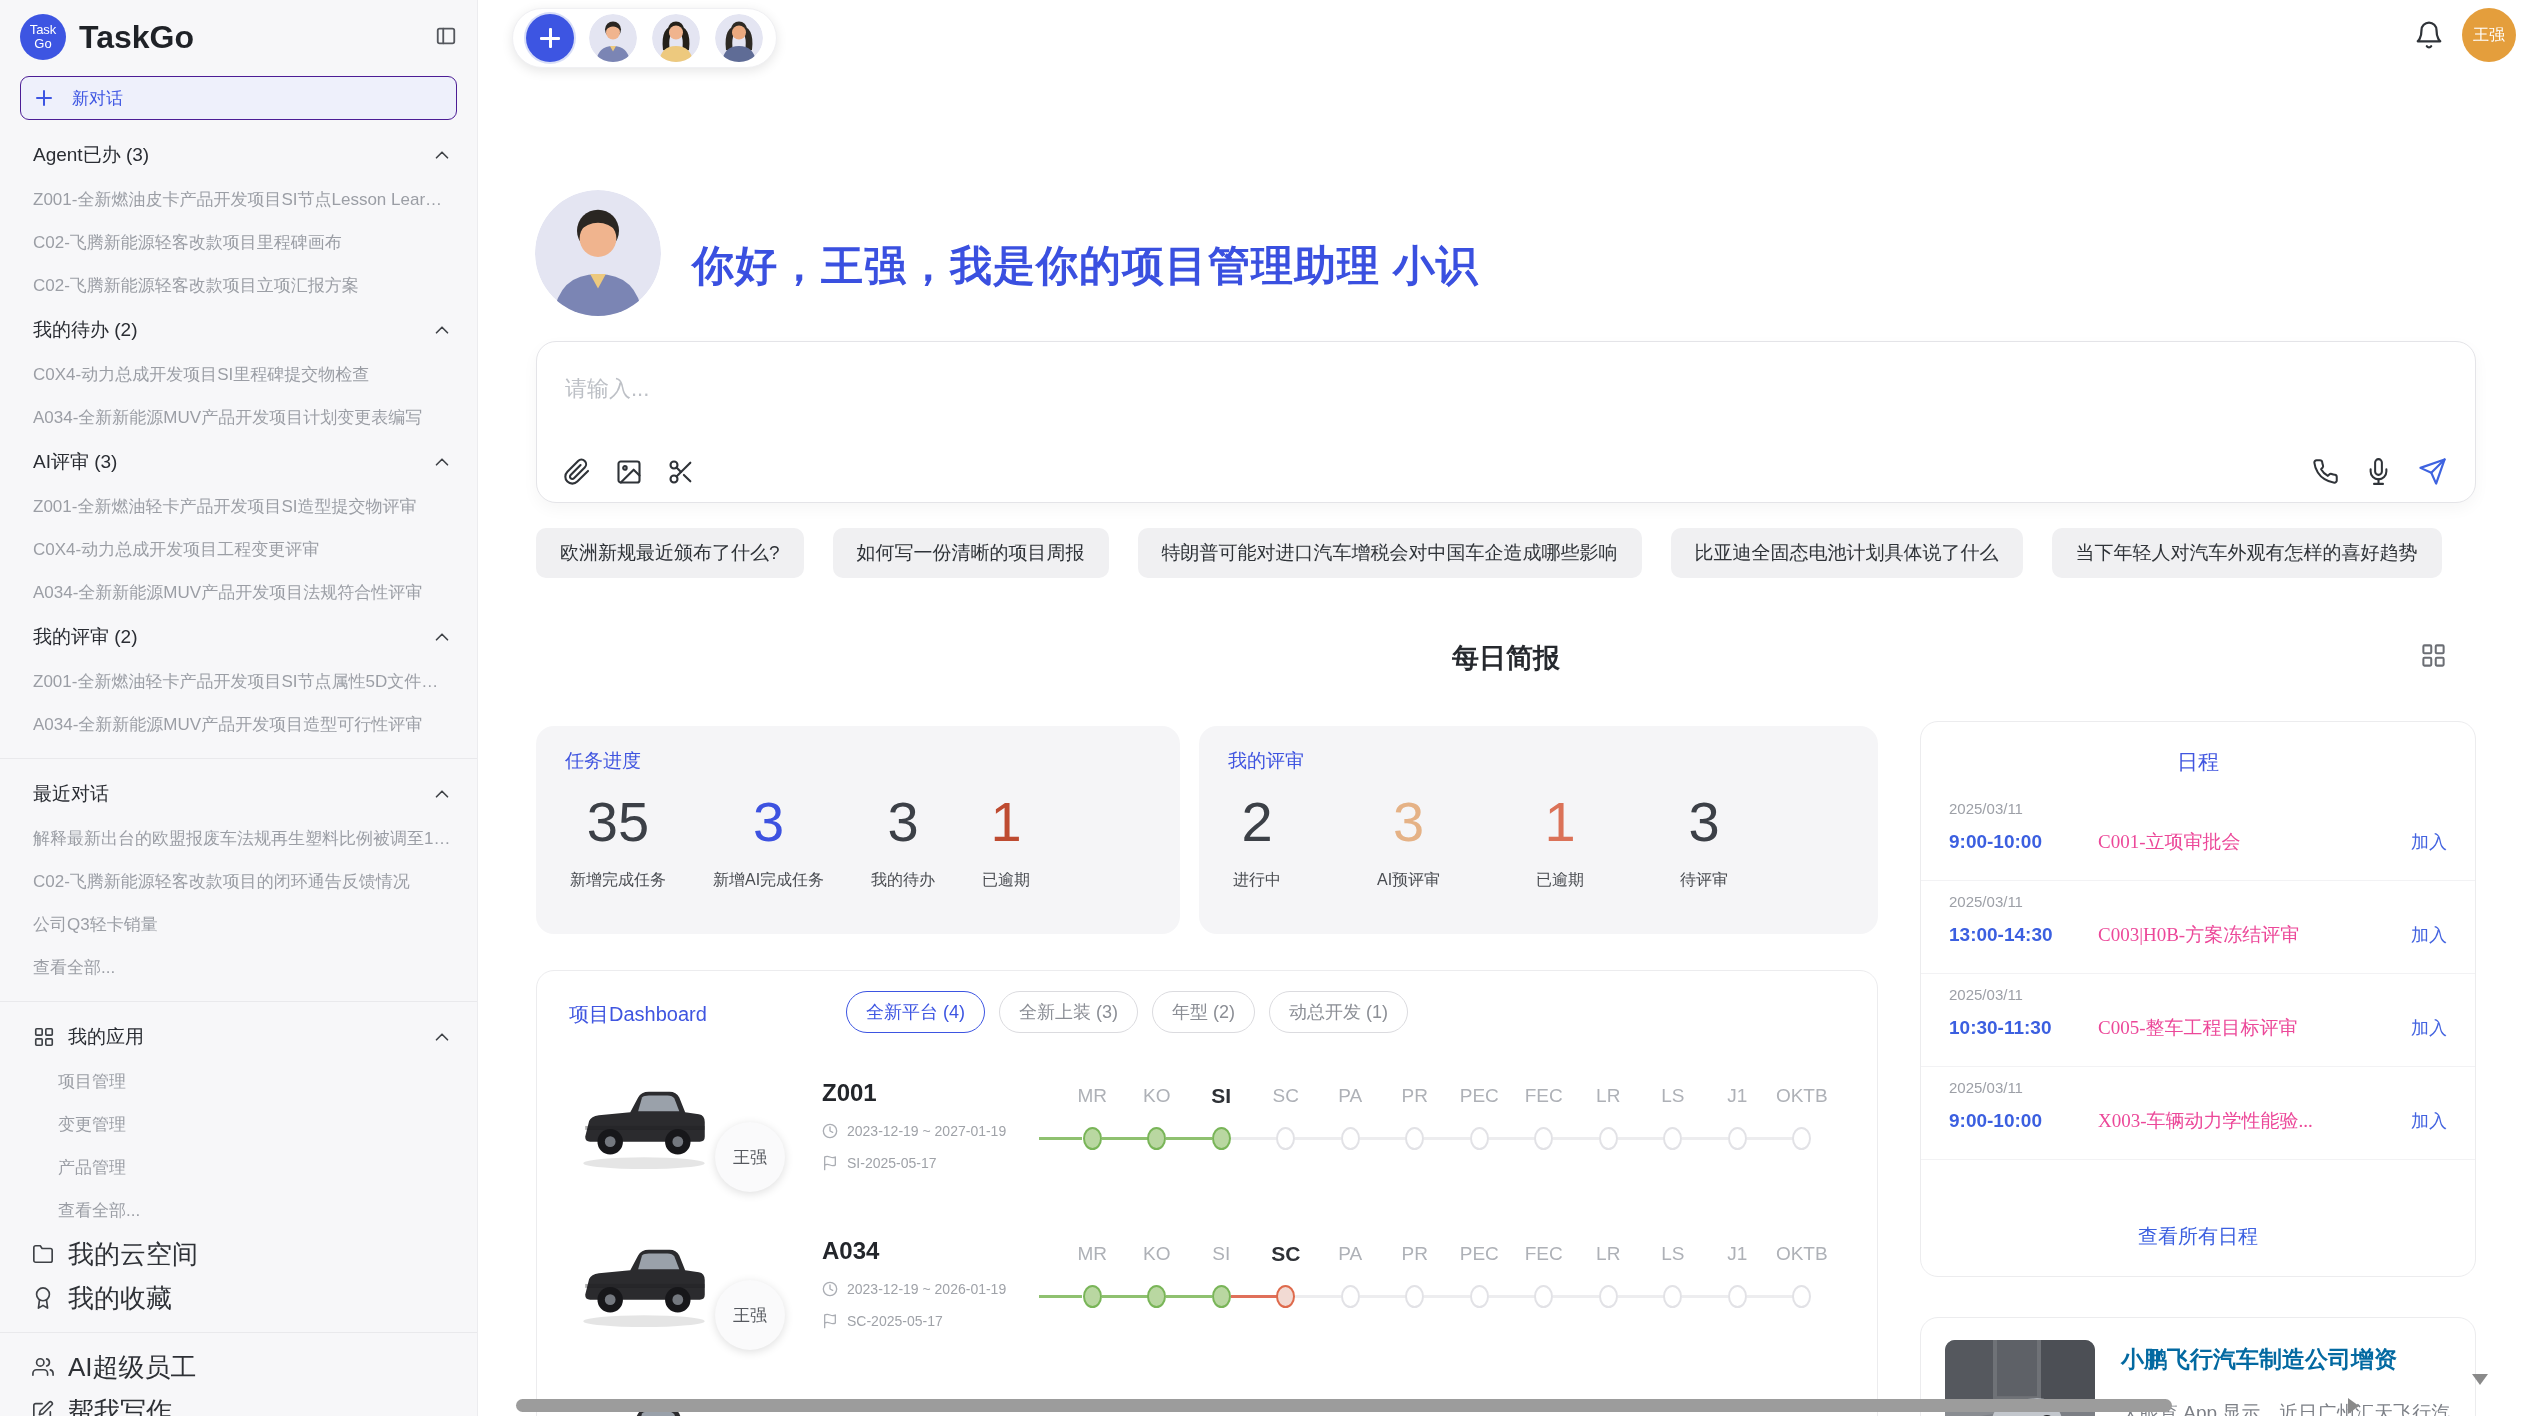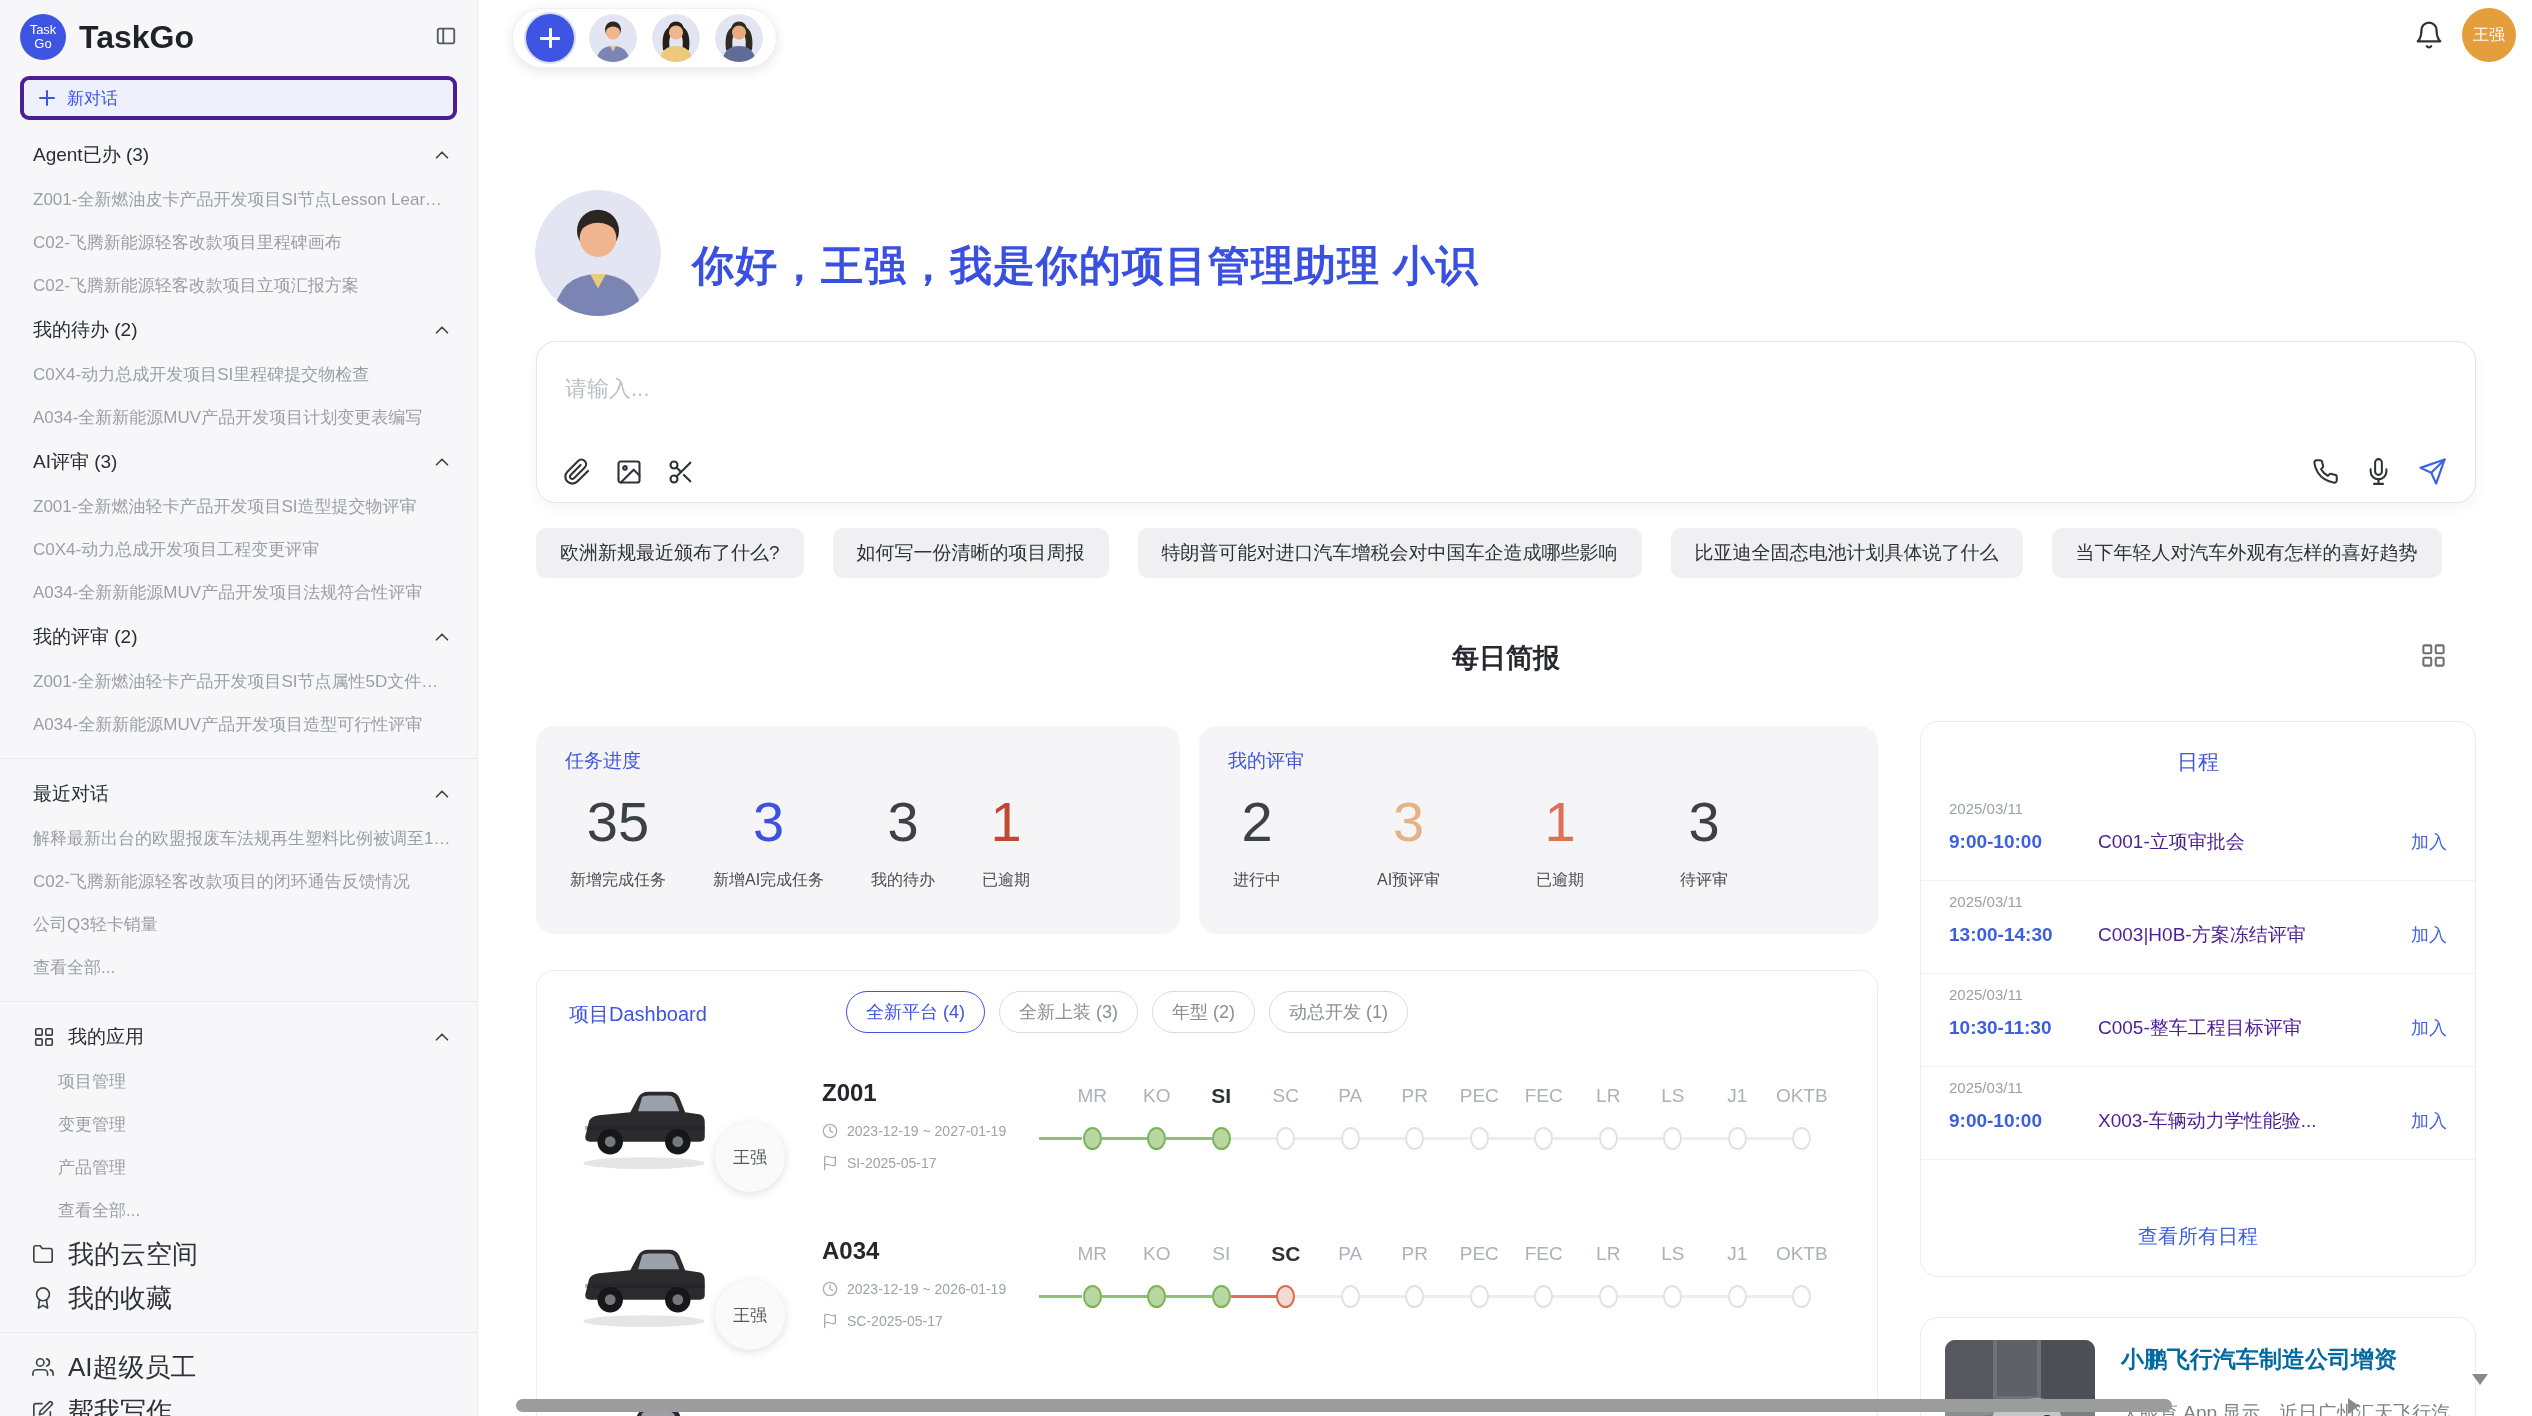--- a/index.html
+++ b/index.html
@@ -8,21 +8,21 @@
   #page { position:relative; width:2532px; height:1416px; background:#fff; overflow:hidden; }
   .icon { display:inline-flex; color:#3A3D42; }
   .icon svg { display:block; }
 
   
   .sidebar { position:absolute; left:0; top:0; width:478px; height:1416px; background:#F7F7F9; border-right:1px solid #ECECEF; overflow:hidden; }
   .sb-head { display:flex; align-items:center; height:74px; padding:0 20px; position:relative; }
   .logo { width:46px; height:46px; border-radius:50%; background:#3D55E2; color:#fff; display:flex; flex-direction:column; align-items:center; justify-content:center; font-size:13px; line-height:14px; flex:none; }
   .sb-title { font-size:32px; font-weight:bold; color:#1F2227; margin-left:13px; }
   .collapse-btn { position:absolute; right:20px; top:25px; color:#55585E; cursor:pointer; }
-  .new-chat { margin:2px 20px 12px; height:44px; border:4px solid #4c1d95; background:#EEF0FB; border-radius:9px; display:flex; align-items:center; gap:12px; padding:0 15px; color:#3D55E2; font-size:17px; cursor:pointer; }
+  .new-chat { margin:2px 20px 12px; height:44px; border:1px solid #4c1d95; background:#EEF0FB; border-radius:9px; display:flex; align-items:center; gap:20px; padding:0 15px; color:#3D55E2; font-size:17px; cursor:pointer; }
   .plus { position:relative; width:16px; height:16px; flex:none; }
   .plus::before,.plus::after { content:""; position:absolute; background:currentColor; border-radius:1px; }
   .plus::before { left:50%; top:0; width:2px; height:16px; margin-left:-1px; }
   .plus::after { top:50%; left:0; height:2px; width:16px; margin-top:-1px; }
   .new-chat .plus { color:#3D55E2; }
   .sb-header { display:flex; align-items:center; justify-content:space-between; padding:0 24px 0 33px; height:46px; font-size:19px; color:#2A2D33; cursor:pointer; }
   .sb-header .hleft { display:flex; align-items:center; gap:13px; }
   .sb-header .icon { color:#3F4247; }
   .chev { color:#8E9198; }
   .sb-item { padding:0 26px 0 33px; height:43px; line-height:43px; font-size:17px; color:#9B9EA5; white-space:nowrap; overflow:hidden; text-overflow:ellipsis; cursor:pointer; }
@@ -75,21 +75,21 @@
   .stat .lbl { font-size:16px; color:#4A4D52; margin-top:14px; white-space:nowrap; }
 
   
   .schedule-card { position:absolute; left:1920px; top:721px; width:556px; height:556px; border:1px solid #ECECEE; border-radius:18px; background:#fff; }
   .sched-title { text-align:center; margin-top:26px; font-size:21px; color:#4156E0; }
   .sched-list { position:absolute; top:66px; left:0; right:0; }
   .sched-item { height:93px; padding:12px 28px 0; border-bottom:1px solid #F2F2F4; }
   .sd-date { font-size:15px; color:#9DA0A7; }
   .sd-row { display:flex; align-items:center; margin-top:12px; }
   .sd-time { font-size:19px; font-weight:bold; color:#3B5FE0; width:149px; flex:none; }
-  .sd-title { font-size:19px; color:#4c1d95; flex:1; white-space:nowrap; overflow:hidden; }
+  .sd-title { font-size:19px; color:#ec4899; flex:1; white-space:nowrap; overflow:hidden;font-family:Liberation Serif, serif; }
   .sd-join { font-size:18px; color:#4363E0; cursor:pointer; }
   .sched-footer { position:absolute; bottom:26px; width:100%; text-align:center; font-size:20px; color:#3B5FE0; cursor:pointer; }
 
   
   .dash-card { position:absolute; left:536px; top:970px; width:1342px; height:470px; border:1px solid #ECECEE; border-radius:18px; background:#fff; overflow:hidden; }
   .dash-title { position:absolute; left:32px; top:30px; font-size:20px; color:#3F55E0; }
   .dash-tabs { position:absolute; left:309px; top:20px; display:flex; gap:14px; }
   .dash-tab { height:42px; border:1.5px solid #DBDBDF; border-radius:21px; display:flex; align-items:center; padding:0 19px; font-size:18px; color:#8B8E95; background:#fff; cursor:pointer; white-space:nowrap; }
   .dash-tab.active { border-color:#3D55E2; color:#3D55E2; }
   .dash-rows { position:absolute; left:0; top:104px; right:0; }

